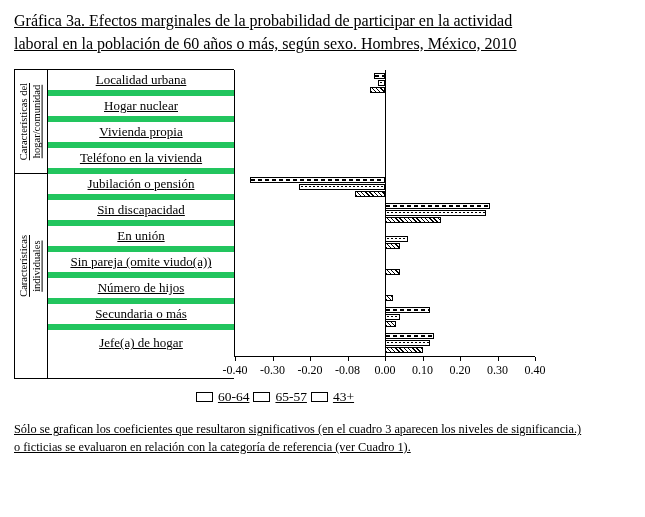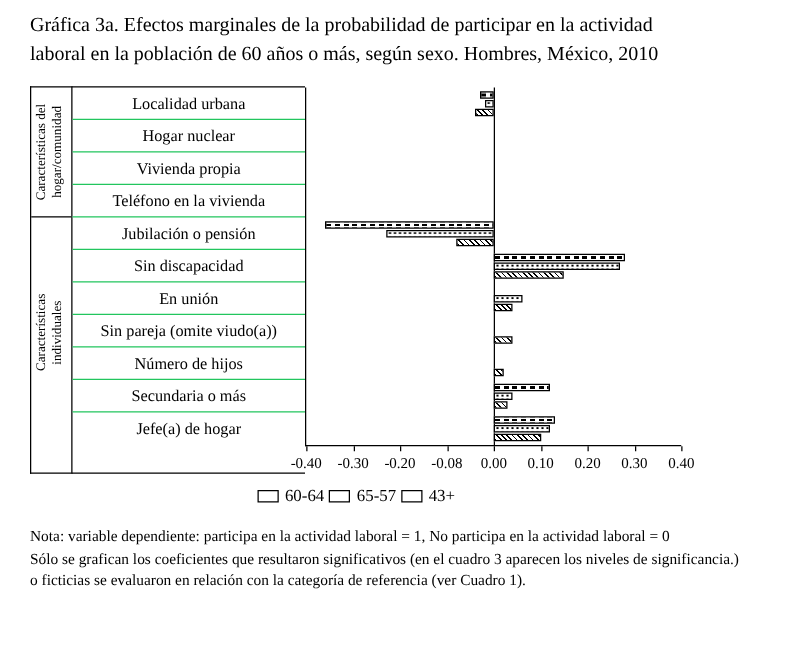--- a/index.html
+++ b/index.html
@@ -2,21 +2,21 @@
 <html><head>
 <meta charset="utf-8">
 <style>
   html, body { margin: 0; padding: 0; }
   body {
     width: 645px; height: 517px;
     background: #ffffff; color: #000000;
     font-family: "Liberation Serif", "DejaVu Serif", serif;
     overflow: hidden;
   }
-  .page { padding: 10px 24px; }
+  .page { padding: 10px 14px; text-decoration: underline; }
 
   .title { font-size: 16px; line-height: 1.42; }
 
   .chart-wrap { display: flex; margin-top: 14px; }
 
   .group-col {
     width: 32px; display: flex; flex-direction: column;
     border: 1px solid #000; border-right: none;
   }
   .group-cell {
@@ -28,21 +28,21 @@
     writing-mode: vertical-rl; transform: rotate(180deg);
     font-size: 10.5px; line-height: 1.2; text-align: center;
     white-space: pre-line;
   }
 
   .cat-col {
     width: 186px; display: flex; flex-direction: column;
     border: 1px solid #000; border-right: none;
   }
   .cat-cell {
-    box-sizing: border-box; height: 26px; border-bottom: 1px solid #22c55e;
+    box-sizing: border-box; height: 26px; border-bottom: 6px solid #22c55e;
     display: flex; align-items: center; justify-content: center;
     font-size: 13px; white-space: nowrap;
   }
   .cat-cell:last-child { border-bottom: none; }
 
   .plot-col { position: relative; }
   .plot-area {
     position: relative; width: 300px; height: 286px; margin-top: 1px;
     border-left: 1px solid #000; border-bottom: 1px solid #000;
   }
@@ -248,18 +248,17 @@
         <span class="swatch pat-dotted"></span>
         <span>65-57</span>
       </div>
       <div class="legend-item">
         <span class="swatch pat-hatched"></span>
         <span>43+</span>
       </div>
     </div>
 
   <div class="notes">
-    <div>Nota: variable dependiente: participa en la actividad laboral = 1, No participa en la actividad laboral = 0</div>
     <div>Sólo se grafican los coeficientes que resultaron significativos (en el cuadro 3 aparecen los niveles de significancia.)</div>
     <div>o ficticias se evaluaron en relación con la categoría de referencia (ver Cuadro 1).</div>
   </div>
 
 </div>
 
 </body></html>

